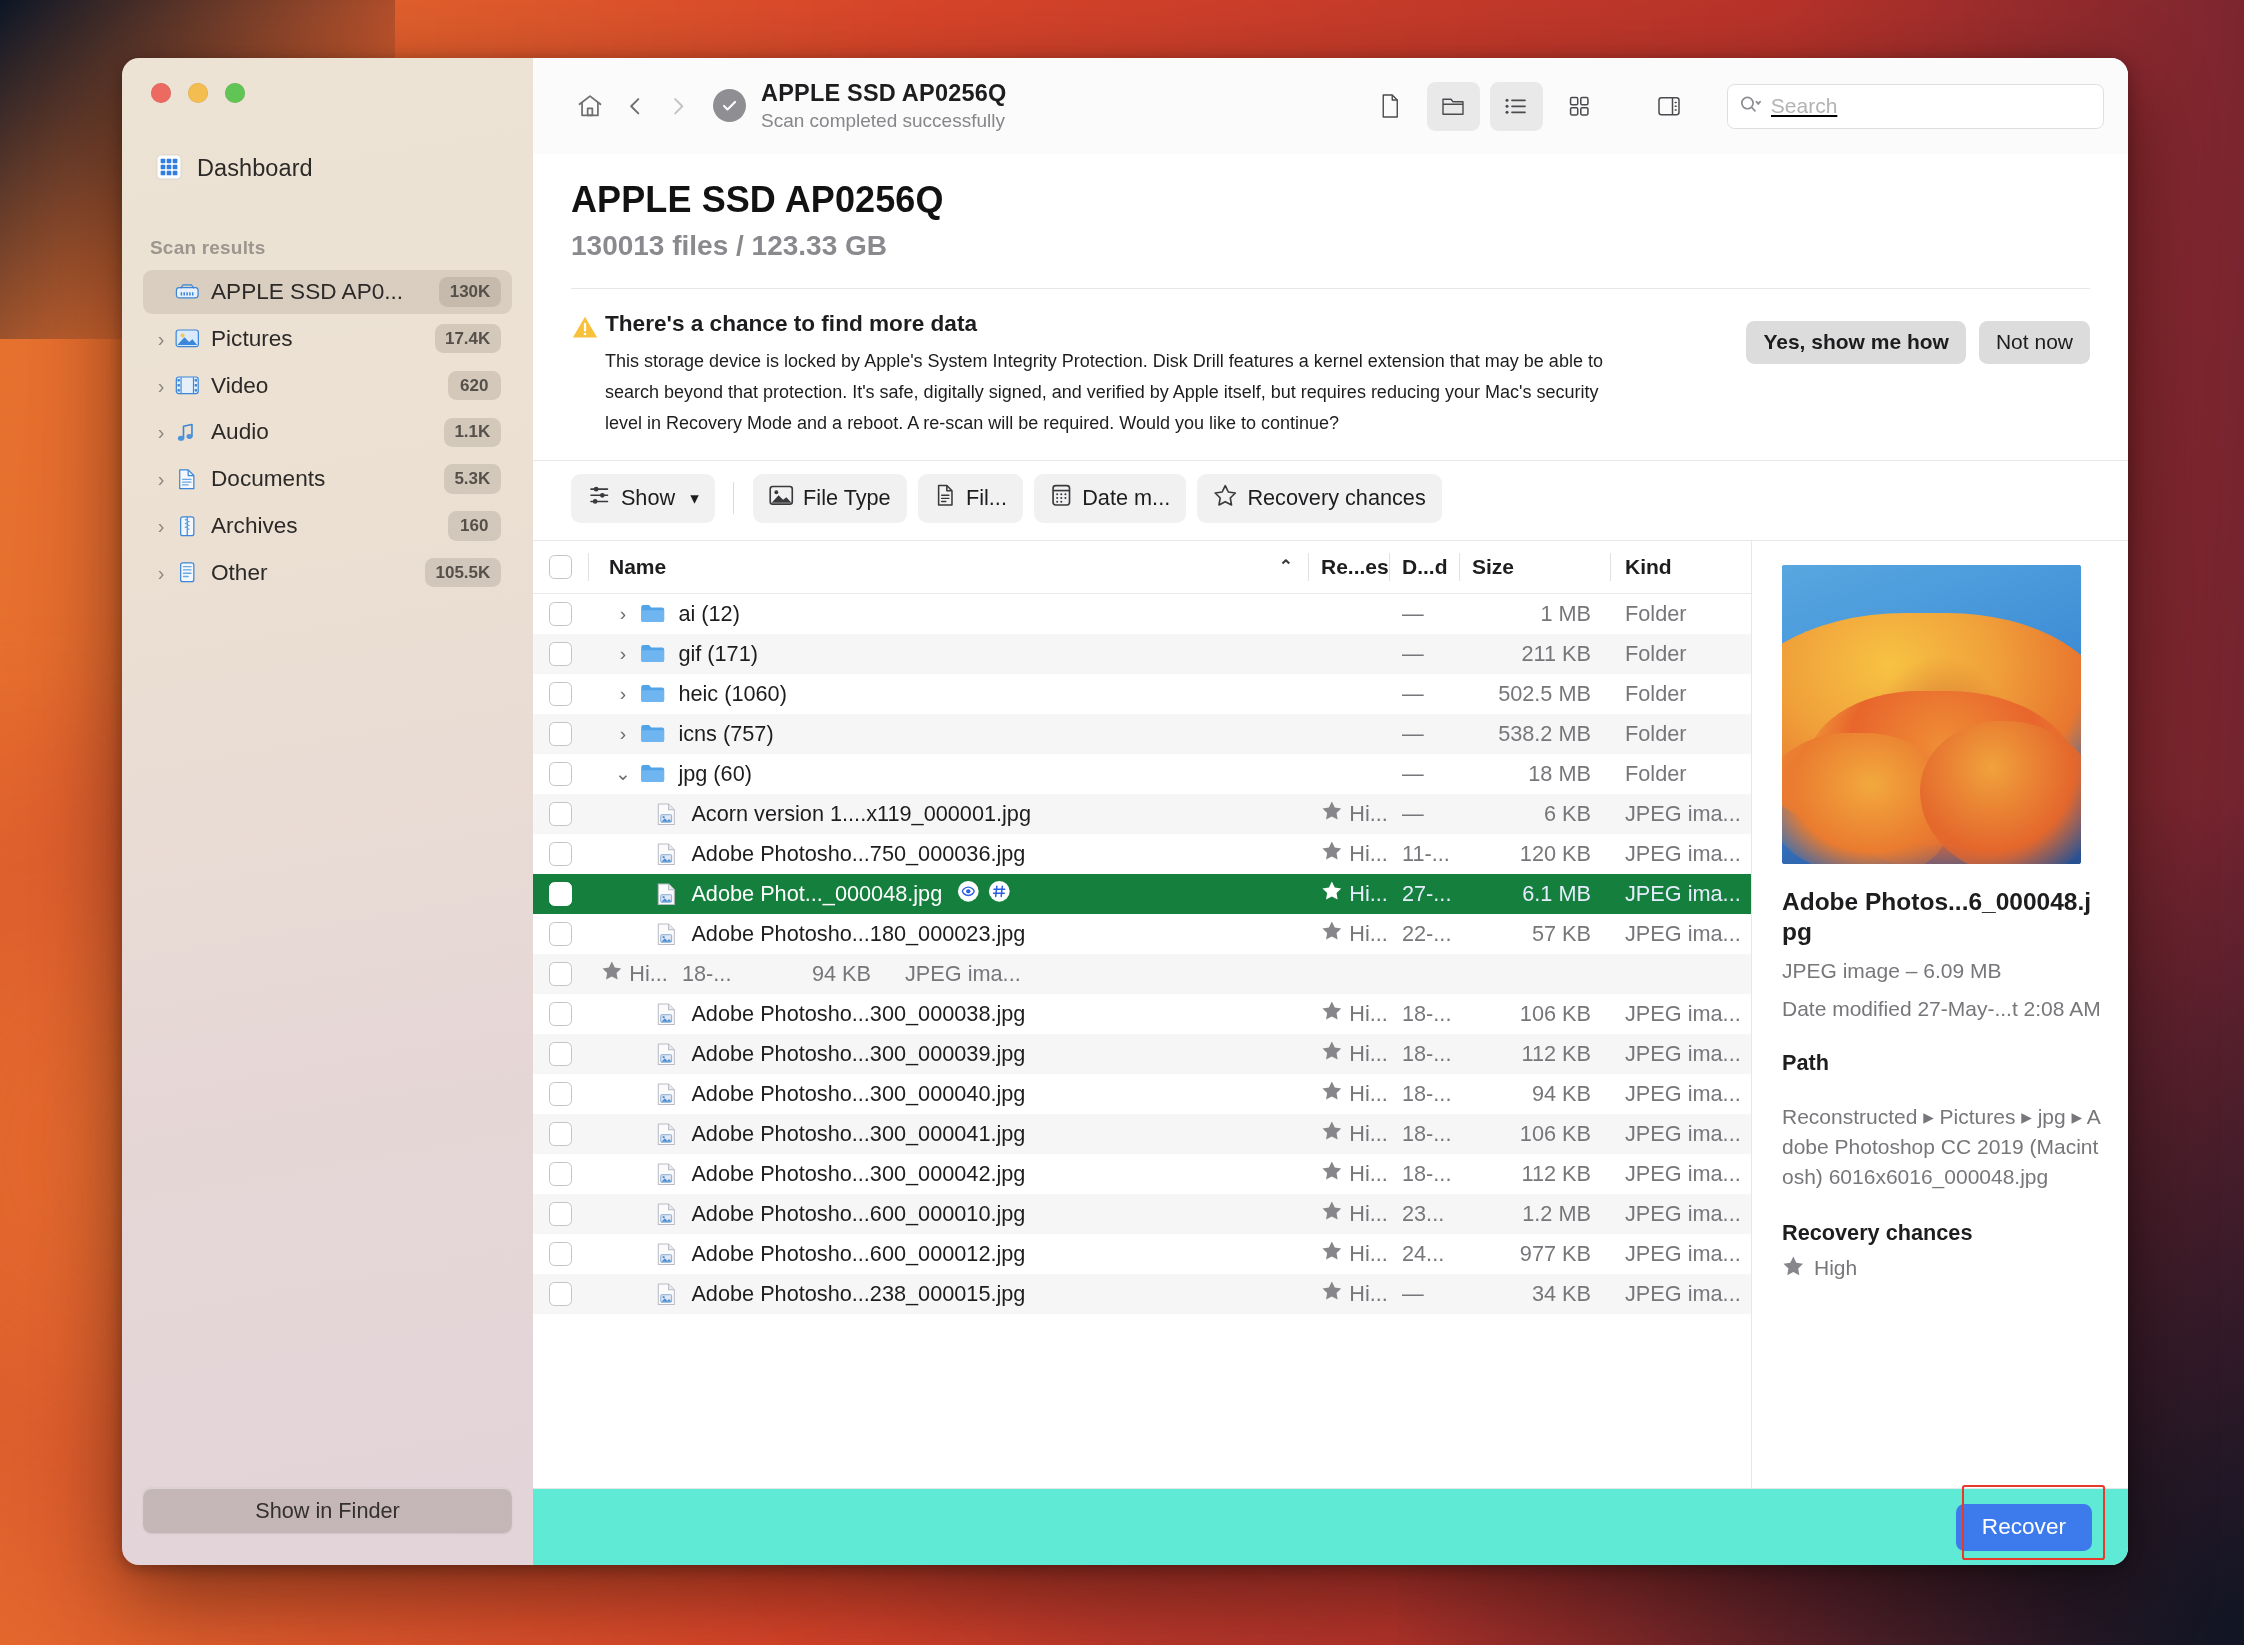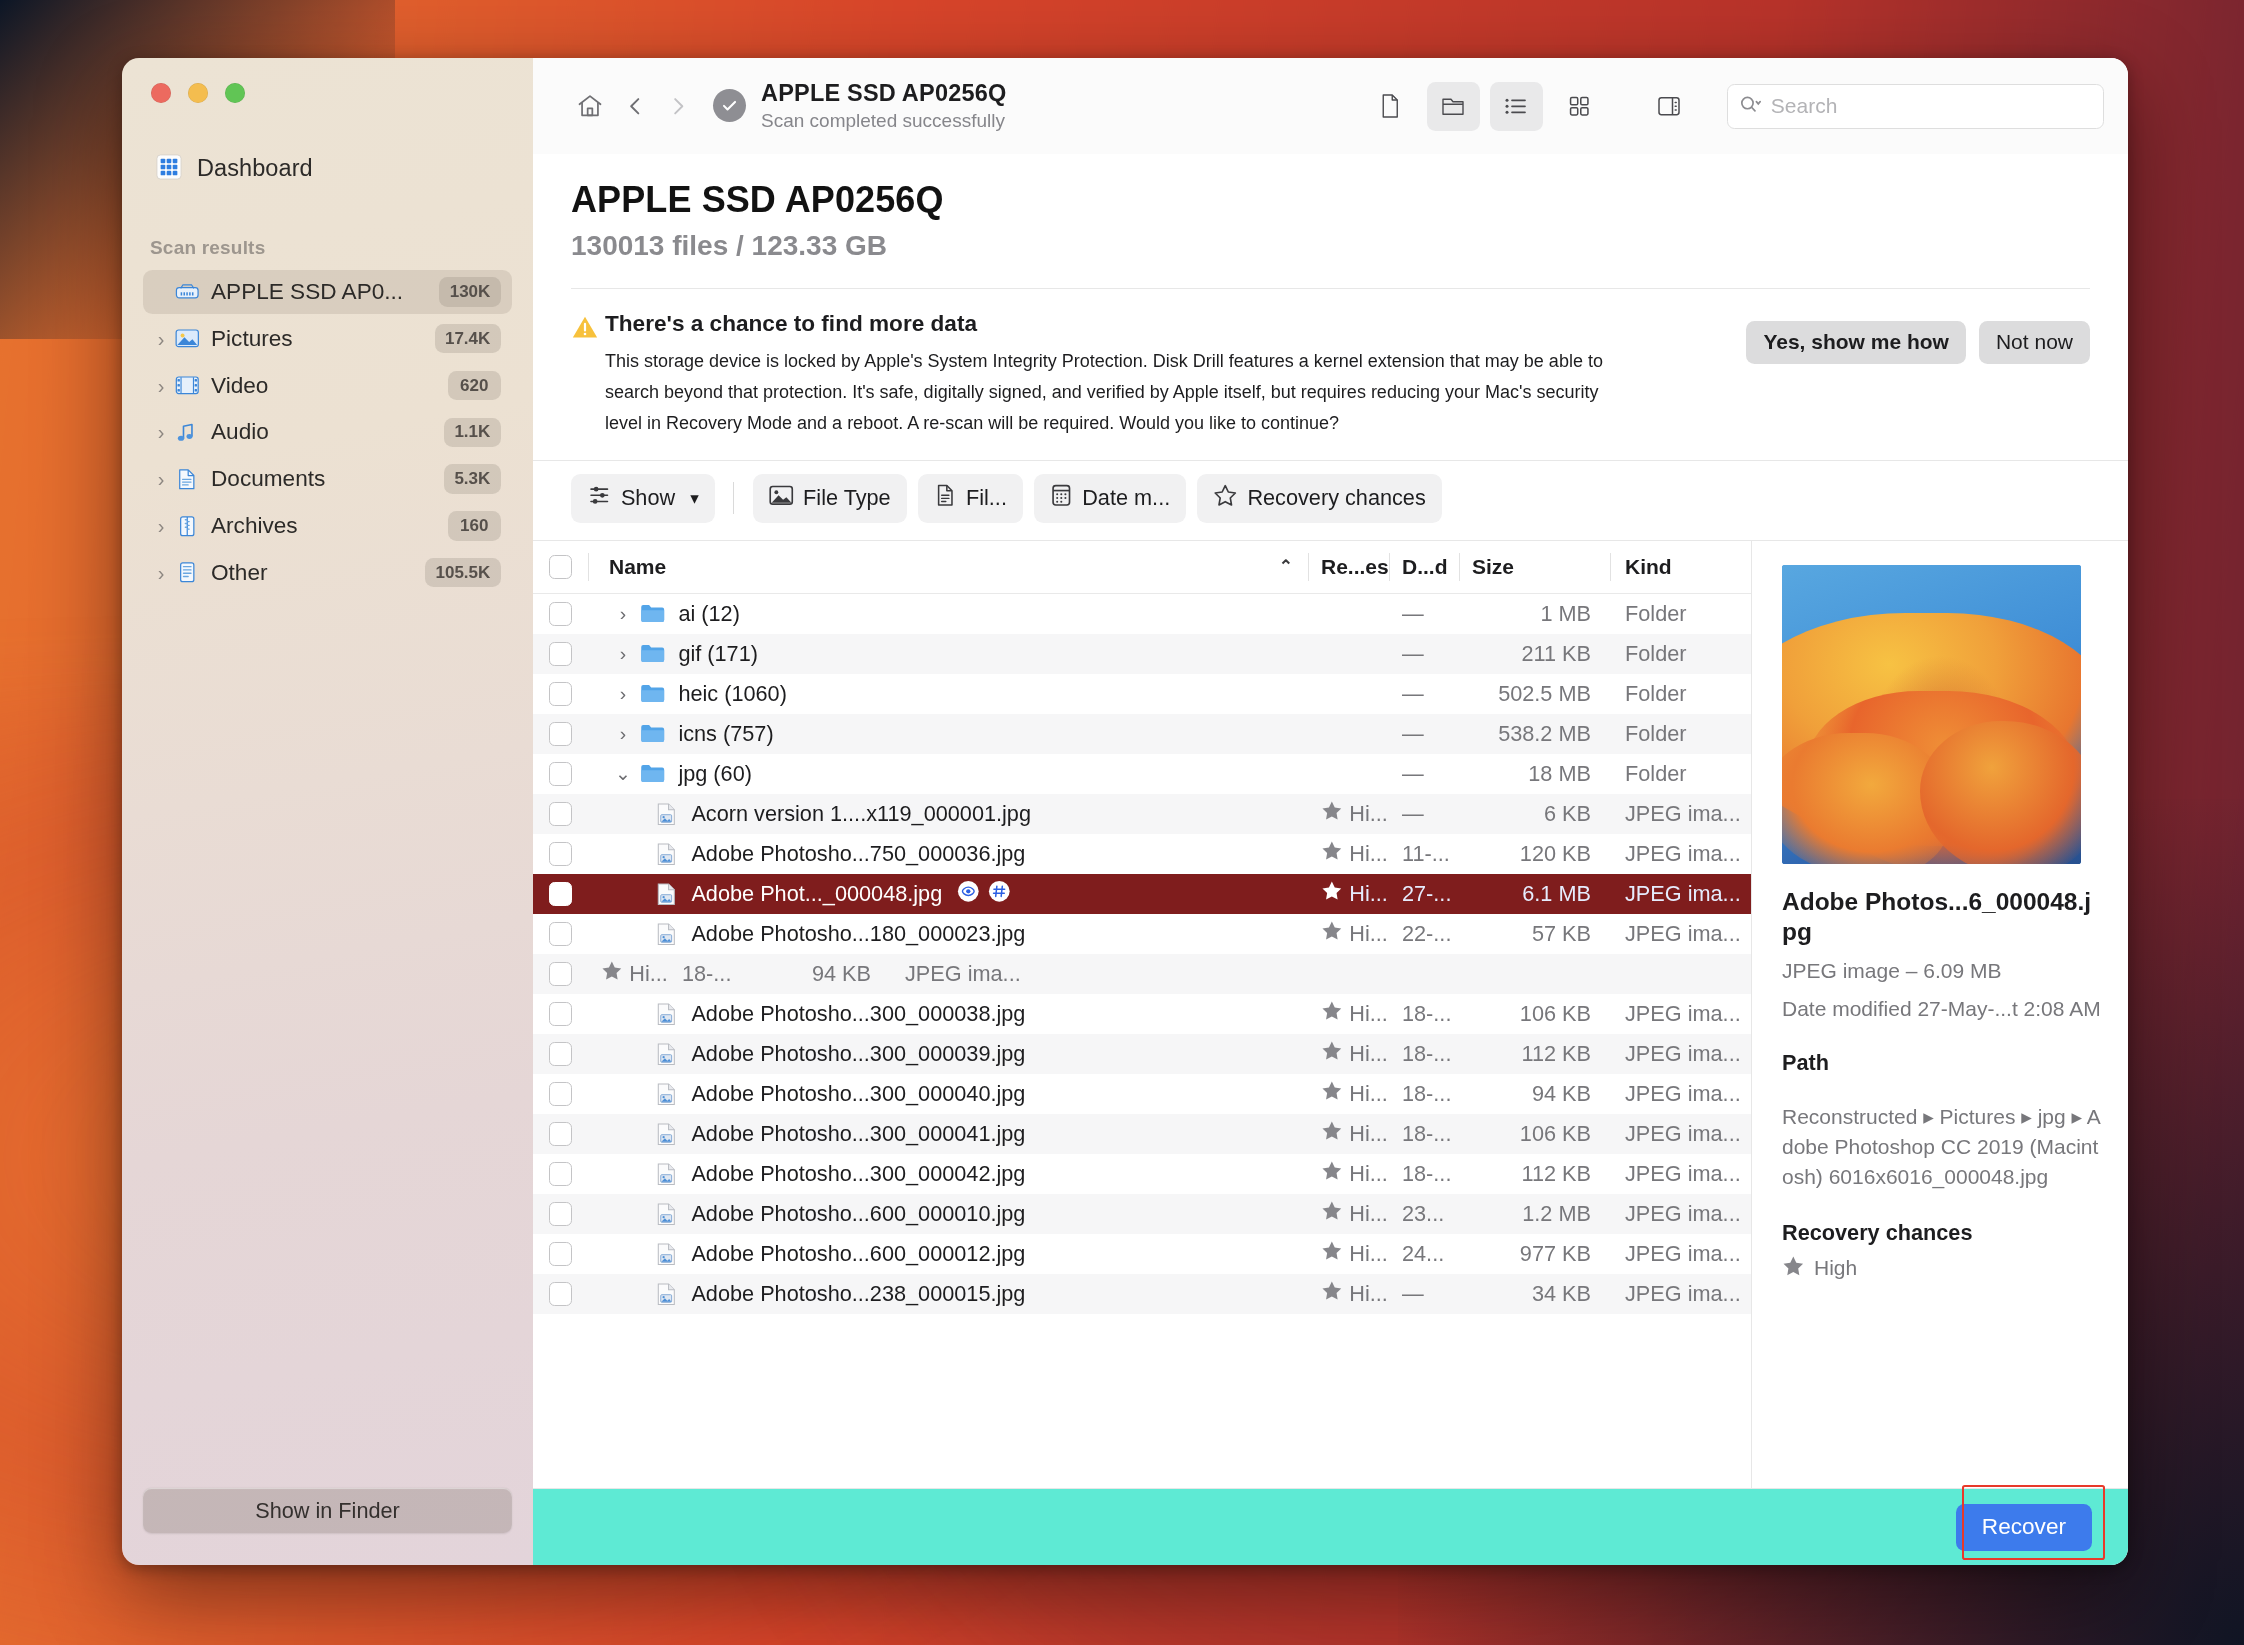--- a/index.html
+++ b/index.html
@@ -131,21 +131,21 @@
   .tb-icon-btn.arrow { width: 43px; }
   .tb-status { margin-left: 13px; display: flex; align-items: center; gap: 15px; }
   .tb-check {
     width: 33px; height: 33px; border-radius: 50%; background: #8e8e93;
     display: flex; align-items: center; justify-content: center;
   }
   .tb-titles { display: flex; flex-direction: column; justify-content: center; }
   .tb-title { font-size: 23.5px; font-weight: 700; color: #1d1d1f; letter-spacing: 0.2px; }
   .tb-sub { font-size: 19px; color: #86868b; margin-top: 2.8px; }
 
-  .tb-right { margin-left: auto; display: flex; align-items: center; gap: 10px; }
+  .tb-right { margin-left: auto; display: flex; align-items: center; gap: 10px; text-decoration: underline; }
   .seg-btn {
     width: 53px; height: 49px; display: flex; align-items: center;
     justify-content: center; border-radius: 8.5px; cursor: default;
   }
   .seg-btn.on { background: #e9e9ea; }
   .seg-gap { width: 17px; }
 
   #search-box {
     margin-left: 21px; width: 377px; height: 45px;
     border: 0.9px solid #dedede; border-radius: 7.5px; background: #fff;
@@ -217,21 +217,21 @@
   .col-size  { flex: 0 0 151px; padding-left: 13px; }
   .col-kind  { flex: 0 0 141px; padding-left: 15px; }
   .sort-caret { margin-left: auto; margin-right: 15px; font-size: 17px; color: #3b3b3d; }
 
   #tbody { flex: 1; overflow: hidden; }
   .trow {
     display: flex; align-items: center; height: 40px;
     font-size: 21.7px; color: #1d1d1f;
   }
   .trow.alt { background: #f6f6f7; }
-  .trow.sel { background: #7f1d1d; color: #fff; }
+  .trow.sel { background: #15803d; color: #fff; }
   .trow .cell { display: flex; align-items: center; height: 100%; min-width: 0; }
   .trow .col-size, .trow .col-kind, .trow .col-date, .trow .col-rec { color: #77777b; }
   .trow.sel .col-size, .trow.sel .col-kind,
   .trow.sel .col-date, .trow.sel .col-rec { color: #e6ecfd; }
   .trow .col-size { justify-content: flex-end; padding-right: 19px; }
   .trow .col-date { overflow: hidden; }
   .trow .col-rec  { gap: 6.6px; overflow: hidden; }
   .trow .col-kind { overflow: hidden; white-space: nowrap; }
 
   .chk {

